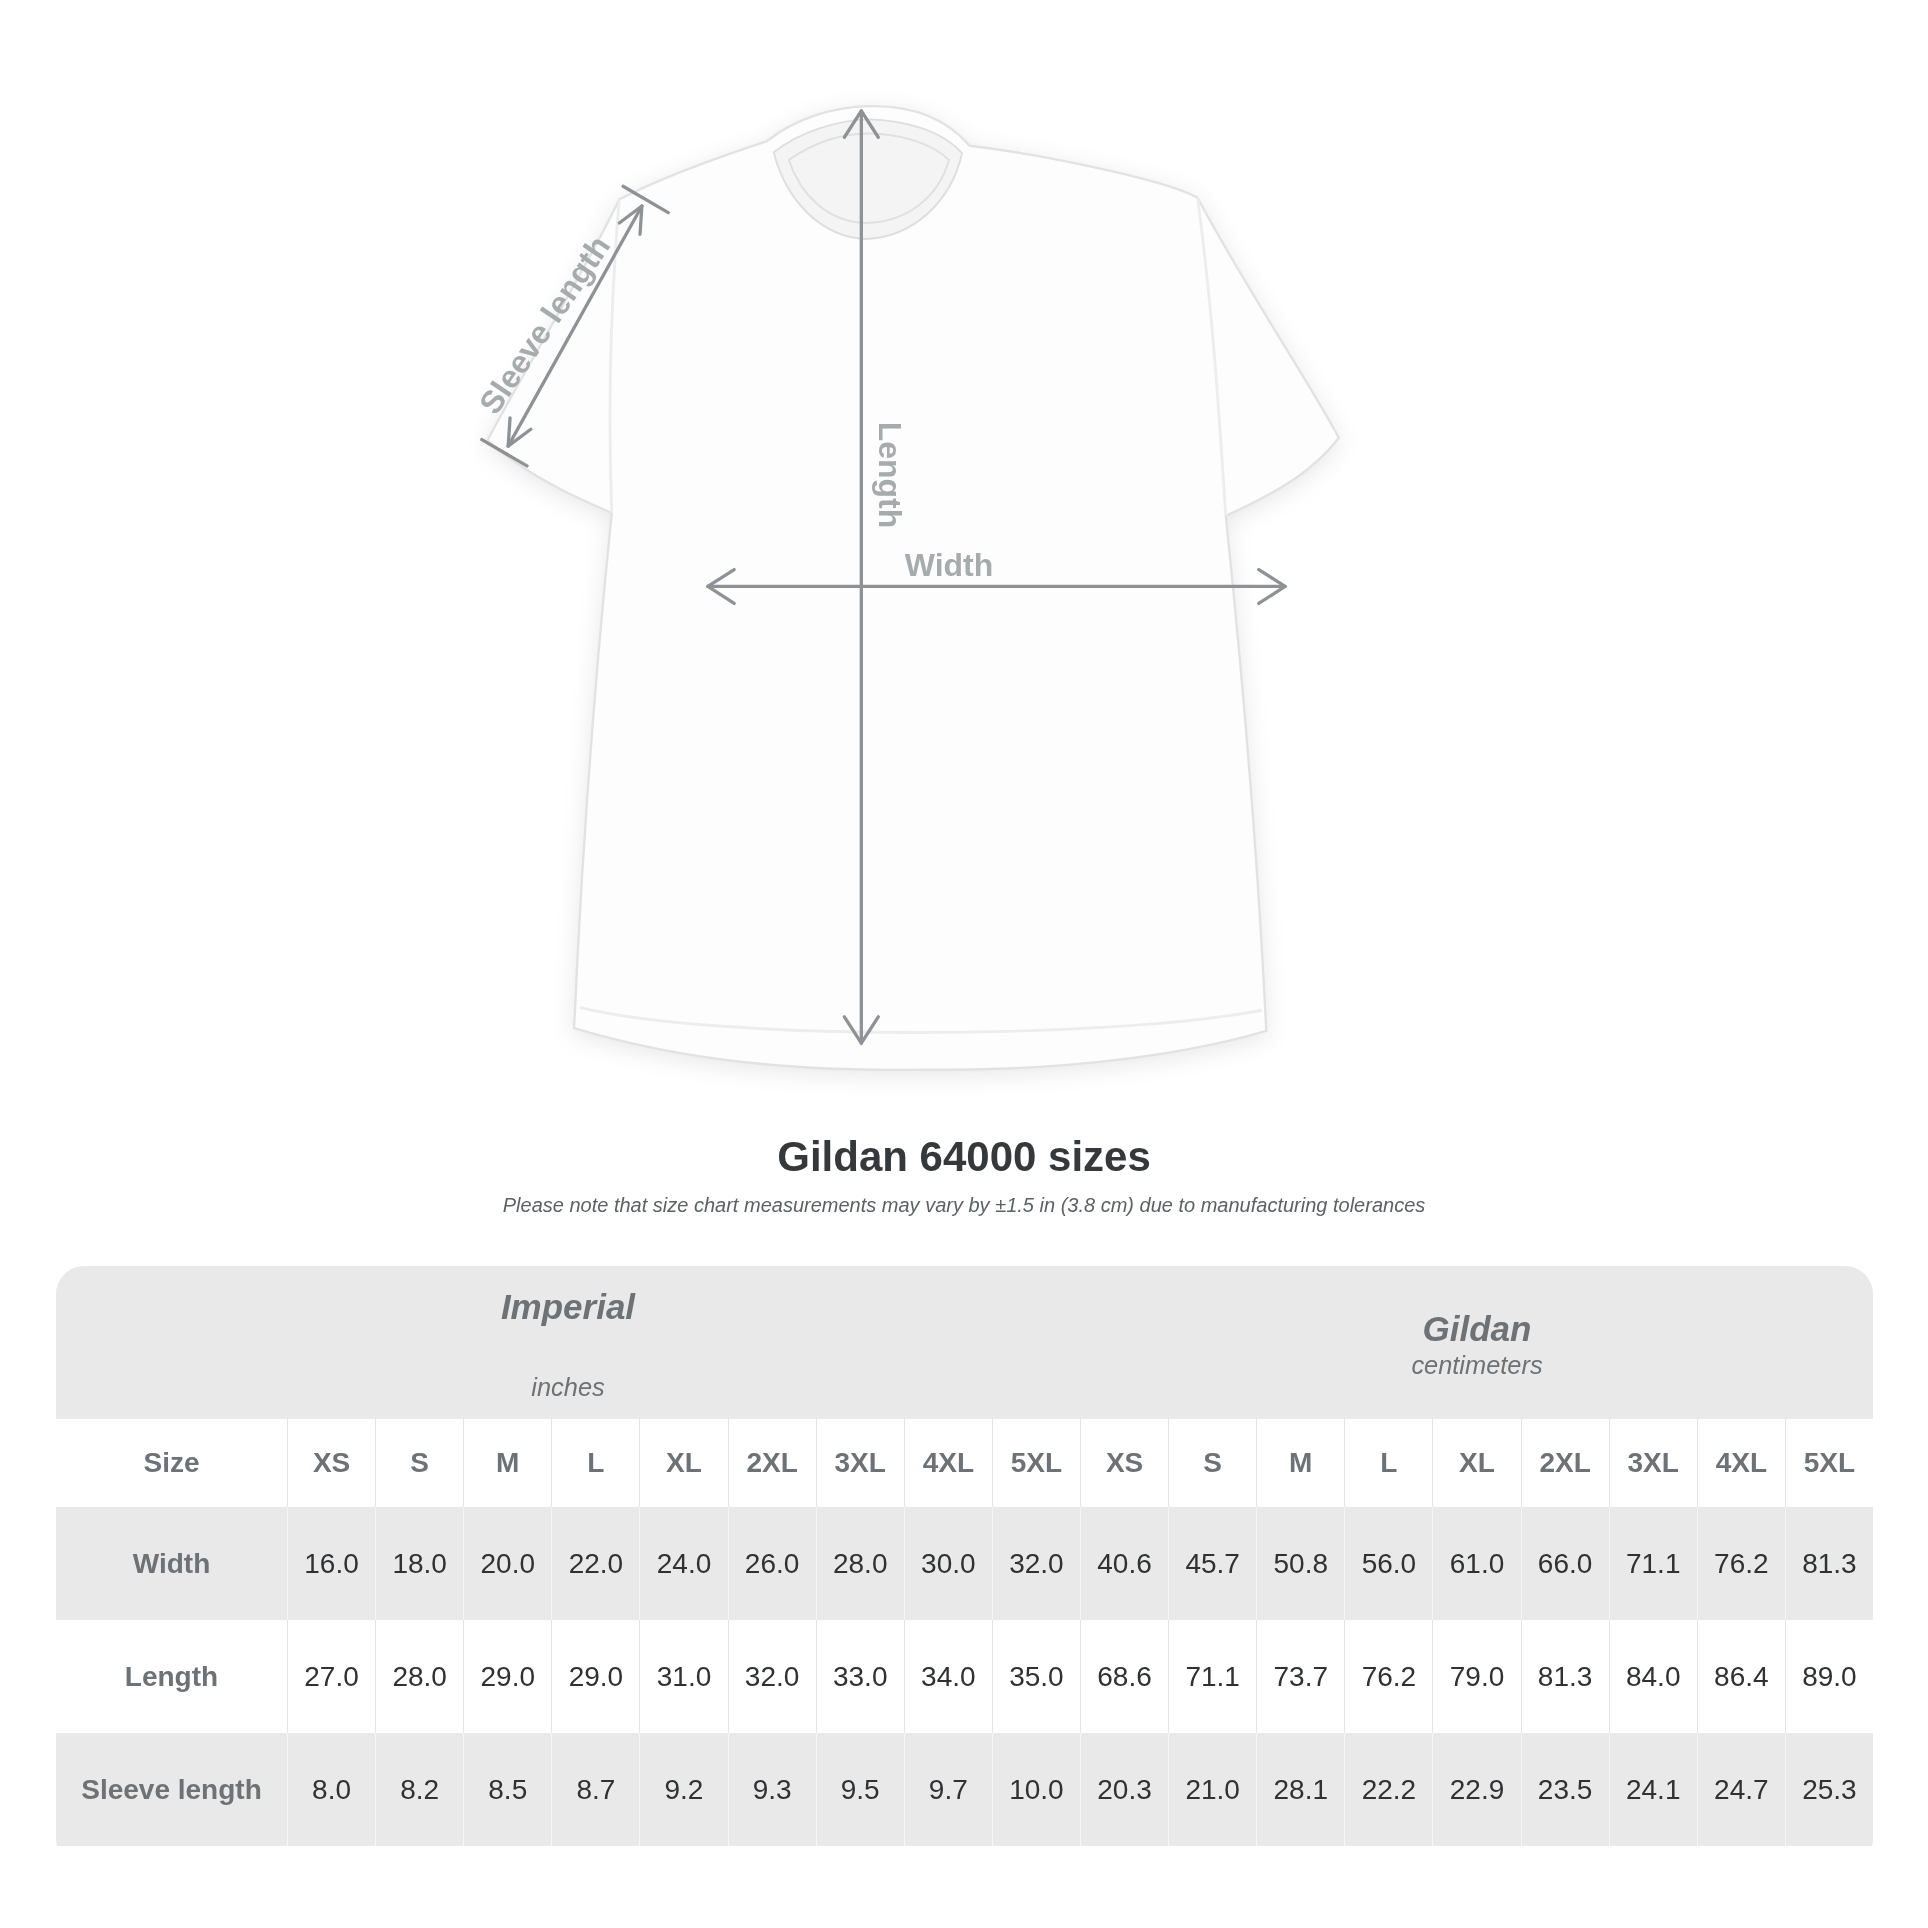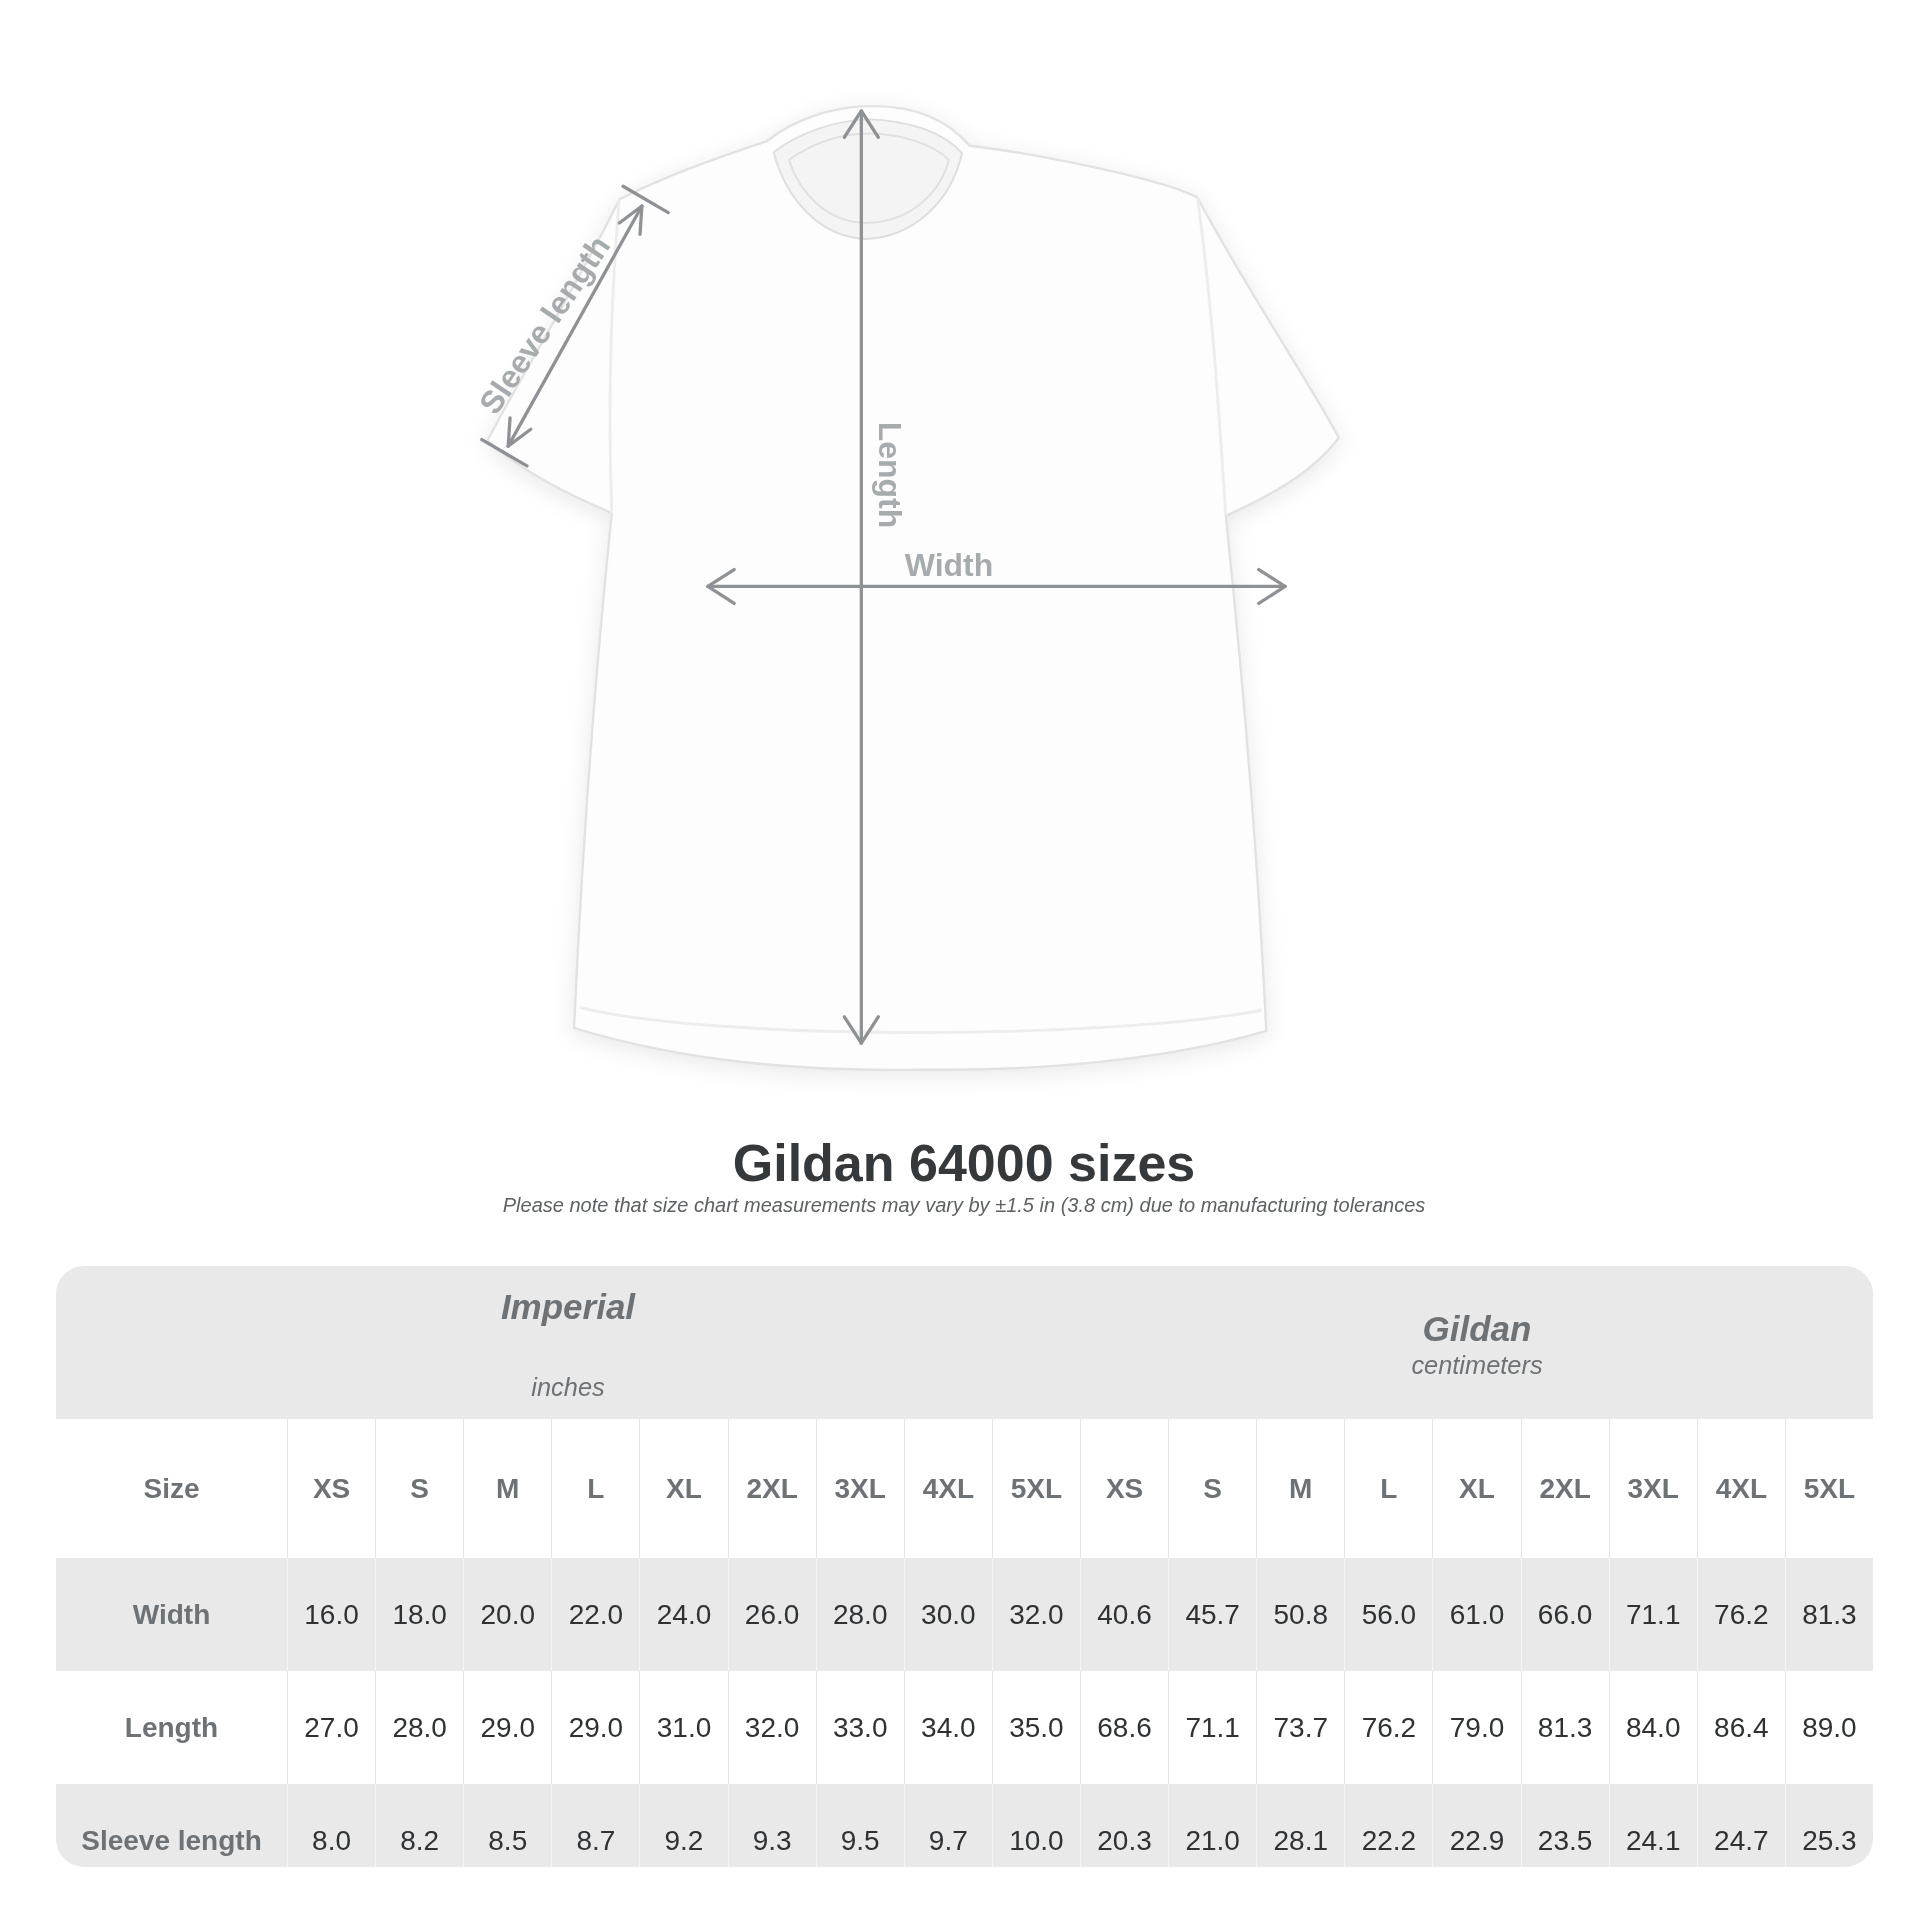--- a/index.html
+++ b/index.html
@@ -30,37 +30,37 @@
   .lbl-length{left:889px;top:476px;transform:translate(-50%,-50%) rotate(90deg);}
   .lbl-width{left:949px;top:565px;transform:translate(-50%,-50%);}
   .shirt-wrap .diagram-label{}
   
   .lbl-sleeve{left:131px;top:250px;}
   .lbl-length{left:475px;top:400px;}
   .lbl-width{left:535px;top:490px;}
 
   
   .page-title{position:absolute;left:0;top:1133px;width:100%;text-align:center;
-    font-size:52px;font-weight:bold;color:var(--heading-text);}
+    font-size:42px;font-weight:bold;color:var(--heading-text);}
   .page-note{position:absolute;left:0;top:1194px;width:100%;text-align:center;
     font-size:20px;font-style:italic;color:var(--note-text);}
 
   
   .size-table{position:absolute;left:56px;top:1266px;width:1817px;height:601px;
     border-radius:28px;overflow:hidden;background:#fff;}
   .band{display:flex;height:153px;background:var(--table-band);}
   .band .half{flex:0 0 50%;display:flex;flex-direction:column;align-items:center;
     justify-content:center;padding-top:3.8px;}
   .band .half.left{flex-basis:1024px;gap:44px;}
   .band .half.right{flex-basis:794px;}
   .unit-title{font-size:35px;font-weight:bold;font-style:italic;color:var(--muted-label);}
   .unit-sub{font-size:25.4px;font-style:italic;color:var(--muted-label);margin-top:2px;}
 
   .trow{display:grid;grid-template-columns:231px repeat(18,1fr);align-items:center;}
-  .trow.sizes{height:139px;background:#fff;}
+  .trow.sizes{height:88px;background:#fff;}
   .trow.data{height:113px;}
   .trow.gray{background:var(--row-alt);}
   .trow.white{background:#fff;}
   .cell{height:100%;display:flex;align-items:center;justify-content:center;
     font-size:28px;color:var(--cell-text);}
   .cell + .cell{border-left:1.9px solid var(--div-white);}
   .trow.gray .cell + .cell{border-left-color:var(--div-gray);}
   .cell.head,.cell.rowlabel{font-weight:bold;color:var(--muted-label);}
 </style>
 </head>

